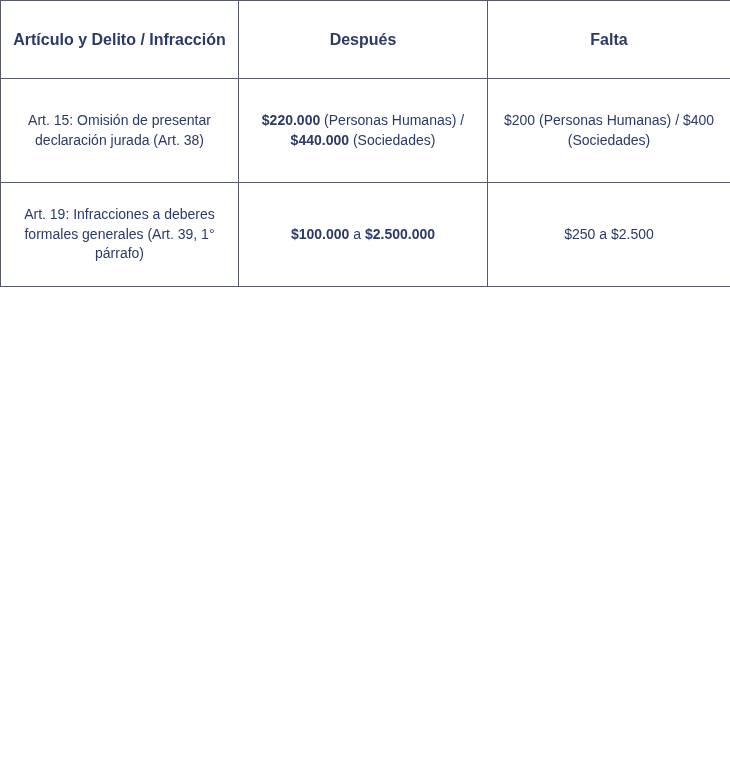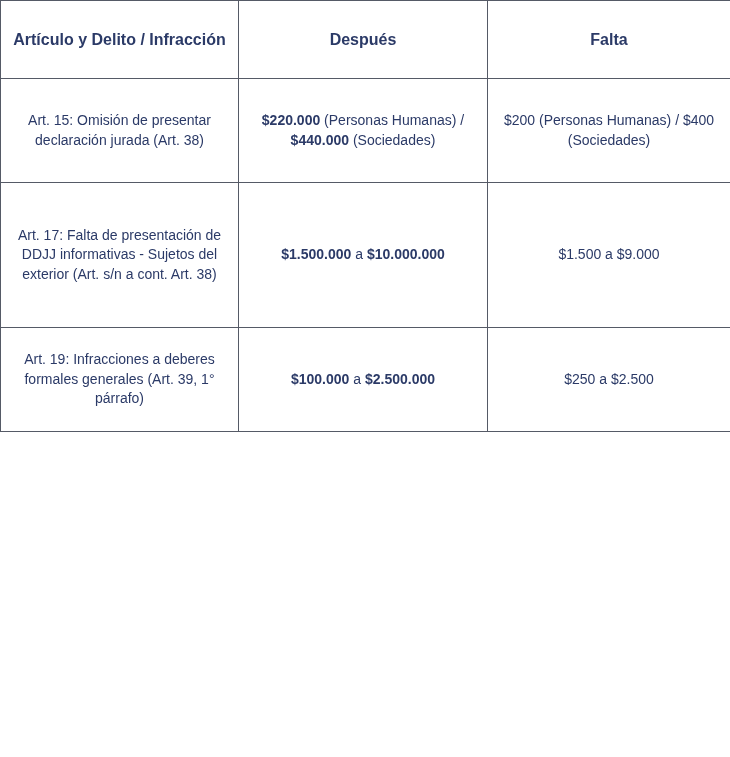--- a/index.html
+++ b/index.html
@@ -68,25 +68,20 @@
         <th>Después</th>
         <th>Falta</th>
       </tr>
     </thead>
     <tbody>
         <tr class="row-art">
           <td>Art. 15: Omisión de presentar declaración jurada (Art. 38)</td>
           <td class="cell-after"><span class="amount-bold">$220.000</span><span class="amount-plain"> (Personas Humanas) / </span><span class="amount-bold">$440.000</span><span class="amount-plain"> (Sociedades)</span></td>
           <td>$200 (Personas Humanas) / $400 (Sociedades)</td>
         </tr>
-        <tr class="row-mid">
-          <td>Art. 17: Falta de presentación de DDJJ informativas - Sujetos del exterior (Art. s/n a cont. Art. 38)</td>
-          <td class="cell-after"><span class="amount-bold">$1.500.000</span><span class="amount-plain"> a </span><span class="amount-bold">$10.000.000</span></td>
-          <td>$1.500 a $9.000</td>
-        </tr>
         <tr class="row-art">
           <td>Art. 19: Infracciones a deberes formales generales (Art. 39, 1° párrafo)</td>
           <td class="cell-after"><span class="amount-bold">$100.000</span><span class="amount-plain"> a </span><span class="amount-bold">$2.500.000</span></td>
           <td>$250 a $2.500</td>
         </tr>
       </tbody>
   </table>
 </div>
 
 </body></html>

